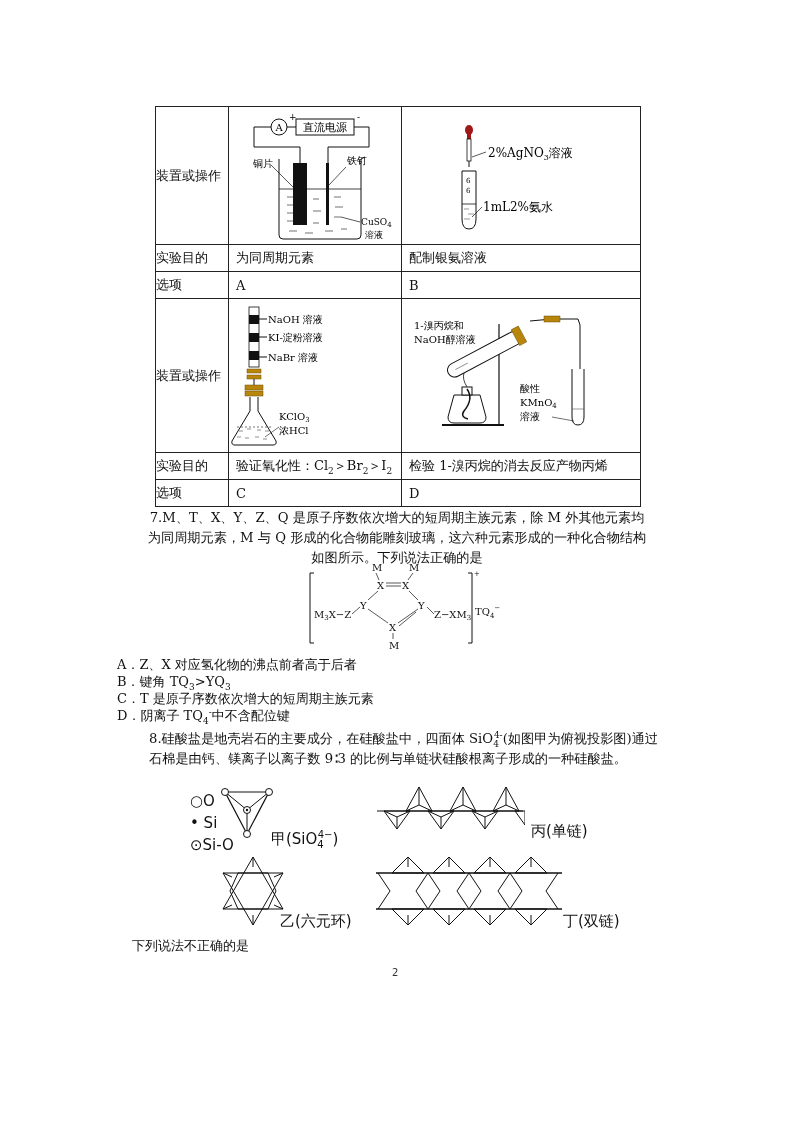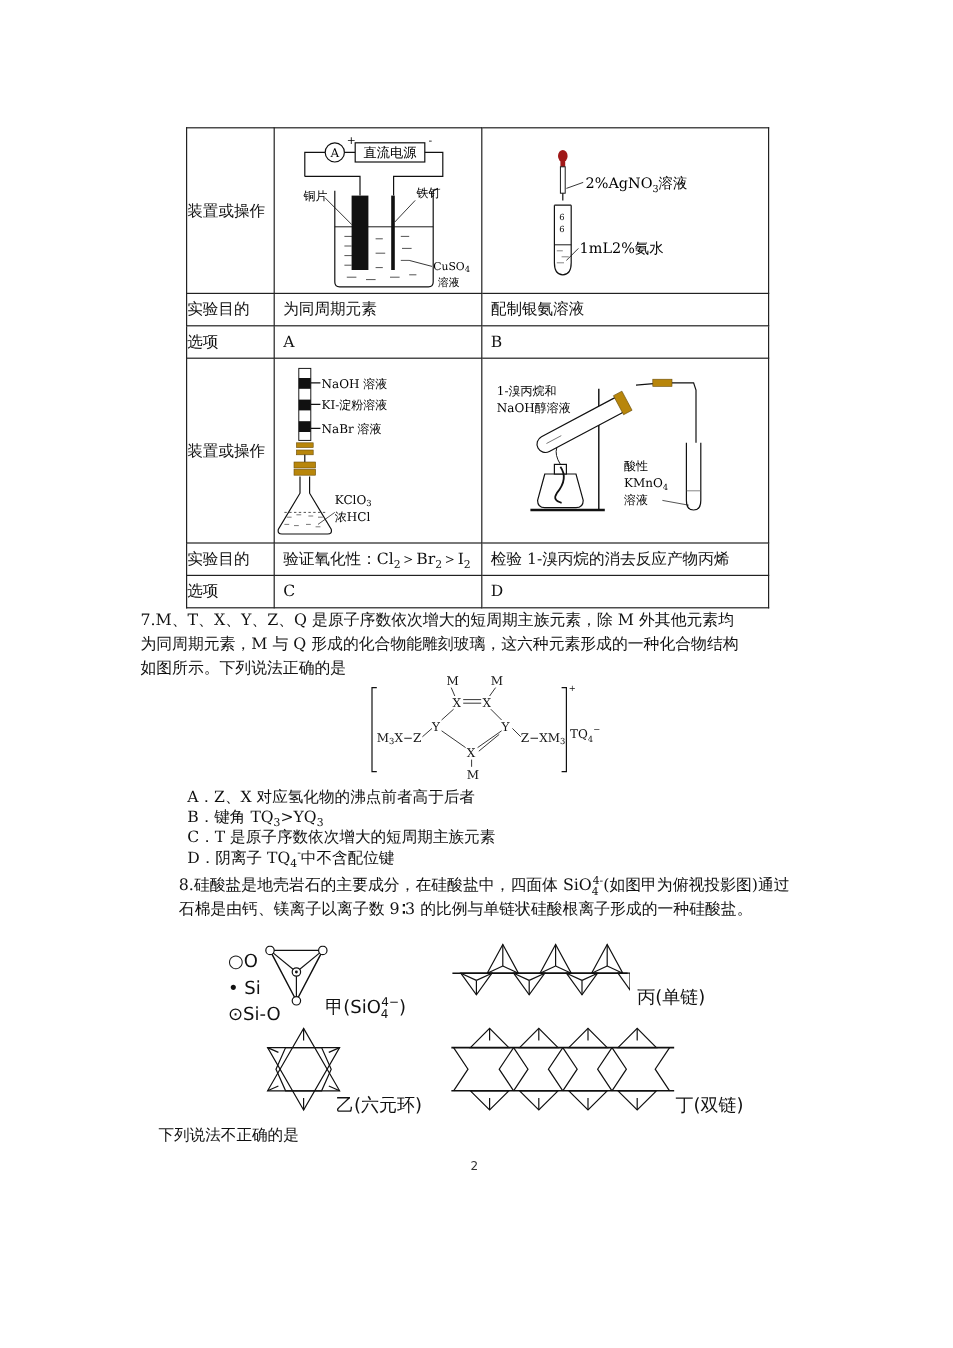--- a/index.html
+++ b/index.html
@@ -189,21 +189,21 @@
       <td>检验 1-溴丙烷的消去反应产物丙烯</td>
     </tr>
     <tr class="txt-row">
       <td class="lbl">选项</td>
       <td class="c2">C</td>
       <td>D</td>
     </tr>
   </tbody>
     </table>
 
-  <div class="q" style="top:508px;">
+  <div class="q" style="top:508px;text-align:center;">
     <div>7.M、T、X、Y、Z、Q 是原子序数依次增大的短周期主族元素，除 M 外其他元素均</div>
     <div>为同周期元素，M 与 Q 形成的化合物能雕刻玻璃，这六种元素形成的一种化合物结构</div>
     <div>如图所示。下列说法正确的是</div>
   </div>
 
   <svg style="position:absolute;left:300px;top:563px;" width="200" height="90" viewBox="0 0 200 90">
     <g font-family="DejaVu Serif, serif" font-size="10" fill="#111">
 
       <polyline points="14,10 10,10 10,80 14,80" fill="none" stroke="#111"></polyline>
       <polyline points="168,10 172,10 172,80 168,80" fill="none" stroke="#111"></polyline>
@@ -228,21 +228,21 @@
       <line x1="93" y1="70" x2="93" y2="76" stroke="#111" stroke-width="0.7"></line>
       <text x="89" y="86">M</text>
       <text x="14" y="55">M<tspan font-size="7" dy="2">3</tspan><tspan dy="-2">X−Z</tspan></text>
       <line x1="52" y1="51" x2="60" y2="44" stroke="#111" stroke-width="0.7"></line>
       <line x1="127" y1="44" x2="134" y2="51" stroke="#111" stroke-width="0.7"></line>
       <text x="134" y="55">Z−XM<tspan font-size="7" dy="2">3</tspan></text>
       <text x="175" y="52">TQ<tspan font-size="7" dy="3">4</tspan><tspan font-size="7" dy="-8">−</tspan></text>
     </g>
   </svg>
 
-  <div class="opt" style="top:656px;margin-left:39px;">
+  <div class="opt" style="top:656px;">
     <div>A．Z、X 对应氢化物的沸点前者高于后者</div>
     <div>B．键角 TQ<sub>3</sub>&gt;YQ<sub>3</sub></div>
     <div>C．T 是原子序数依次增大的短周期主族元素</div>
     <div>D．阴离子 TQ<sub>4</sub><sup>-</sup>中不含配位键</div>
   </div>
 
   <div class="q" style="top:729px; width:580px;margin-left:32px;">
     <div>8.硅酸盐是地壳岩石的主要成分，在硅酸盐中，四面体 SiO<sub>4</sub><sup style="margin-left:-5px;">4-</sup>(如图甲为俯视投影图)通过</div>
     <div>石棉是由钙、镁离子以离子数 9∶3 的比例与单链状硅酸根离子形成的一种硅酸盐。</div>
   </div>

